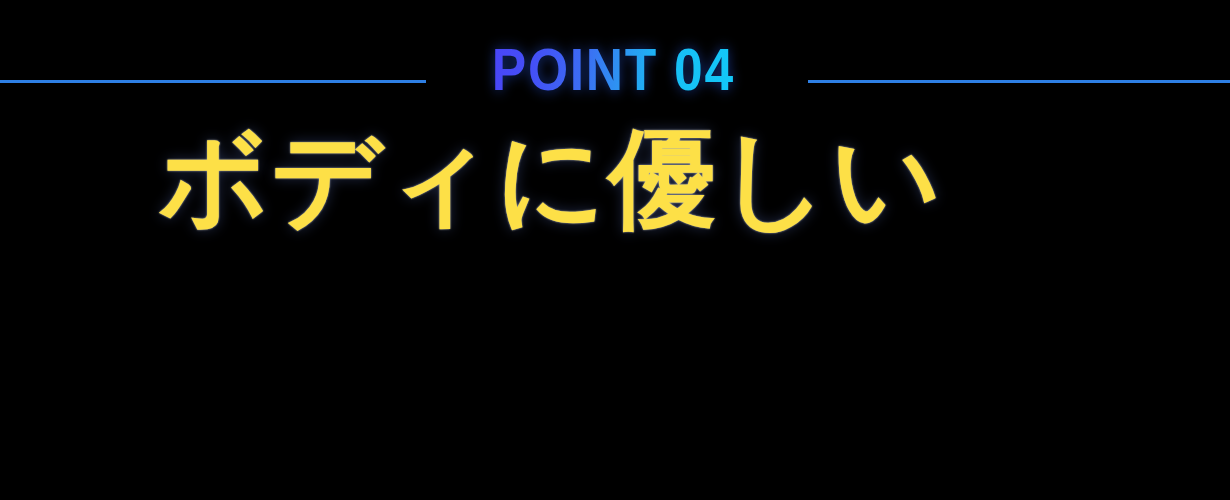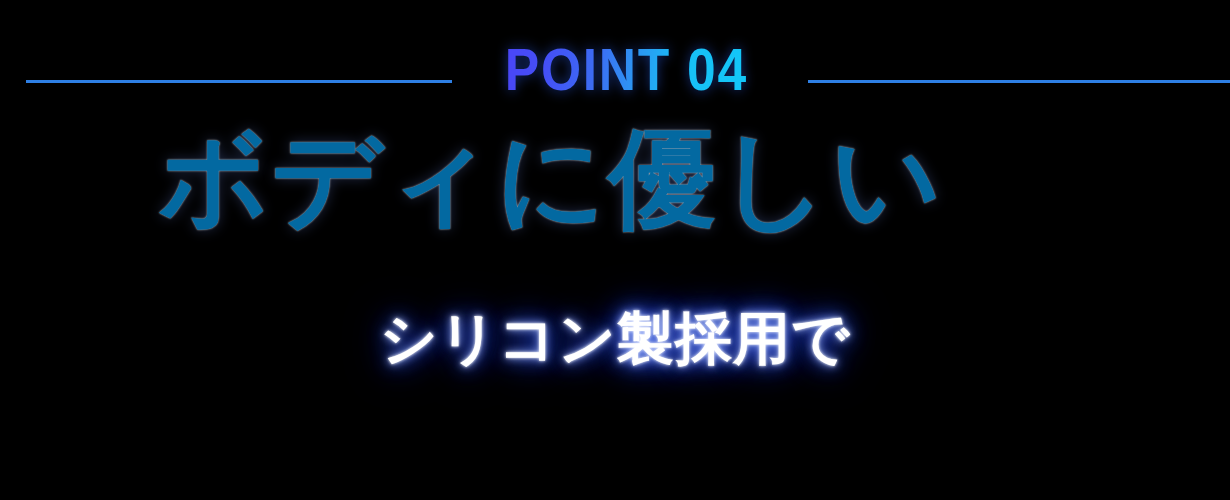--- a/index.html
+++ b/index.html
@@ -24,21 +24,21 @@
 
   
   .eyebrow-row {
     position: absolute;
     left: 0;
     top: 24px;
     width: 1230px;
     height: 92px;
     display: flex;
     align-items: center;
-    justify-content: flex-end;
+    justify-content: space-between;
   }
 
   .rule {
     height: 3px;
     background: #2E7FE4;
     flex: 0 0 auto;
     align-self: center;
     margin-top: 22px;
   }
   .rule-left  { width: 426px; margin-right: 33px; }
@@ -71,21 +71,21 @@
   .headline {
     position: absolute;
     left: 0;
     top: 118px;
     width: 1102px;
     text-align: center;
     font-family: "DejaVu Serif", "Liberation Serif", serif;
     font-weight: 700;
     font-size: 108px;
     line-height: 1.12;
-    color: #0369a1;
+    color: #fde047;
     letter-spacing: 2px;
     white-space: nowrap;
     text-shadow:
       0 0 2px rgba(255,255,255,0.75),
       0 0 14px rgba(120,150,255,0.28);
   }
 
   
   .subtitle-block {
     position: absolute;
@@ -117,16 +117,15 @@
 
   <div class="eyebrow-row">
     <div class="rule rule-left"></div>
     <div class="eyebrow-text">POINT 04</div>
     <div class="rule rule-right"></div>
   </div>
 
   <div class="headline">ボディに優しい</div>
 
   <div class="subtitle-block">
-    <div class="sub-line">シリコン製採用で</div>
   </div>
 
 </div>
 
 </body></html>

